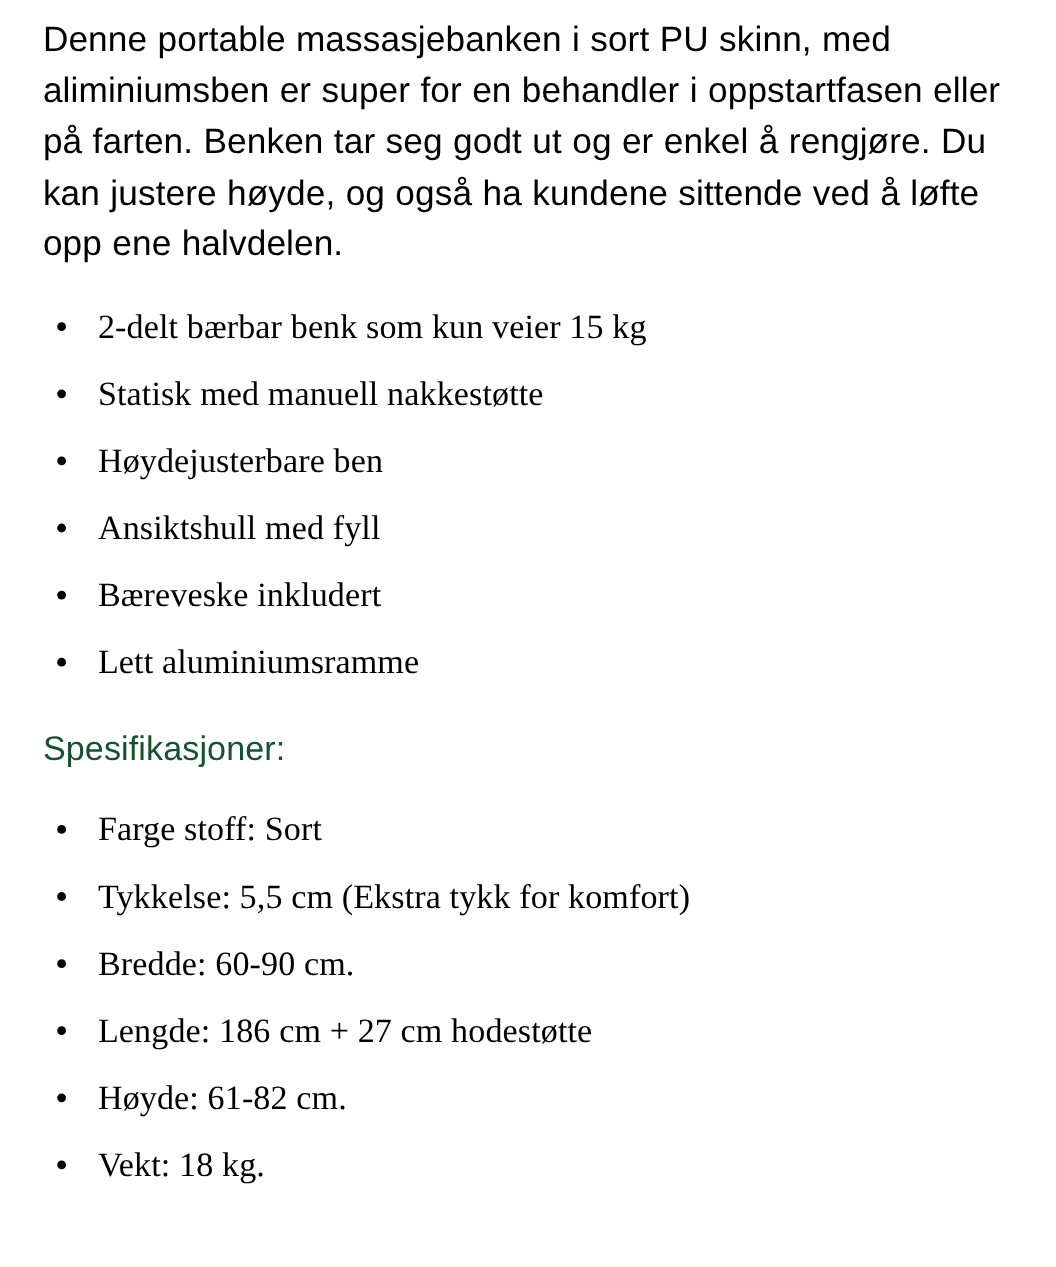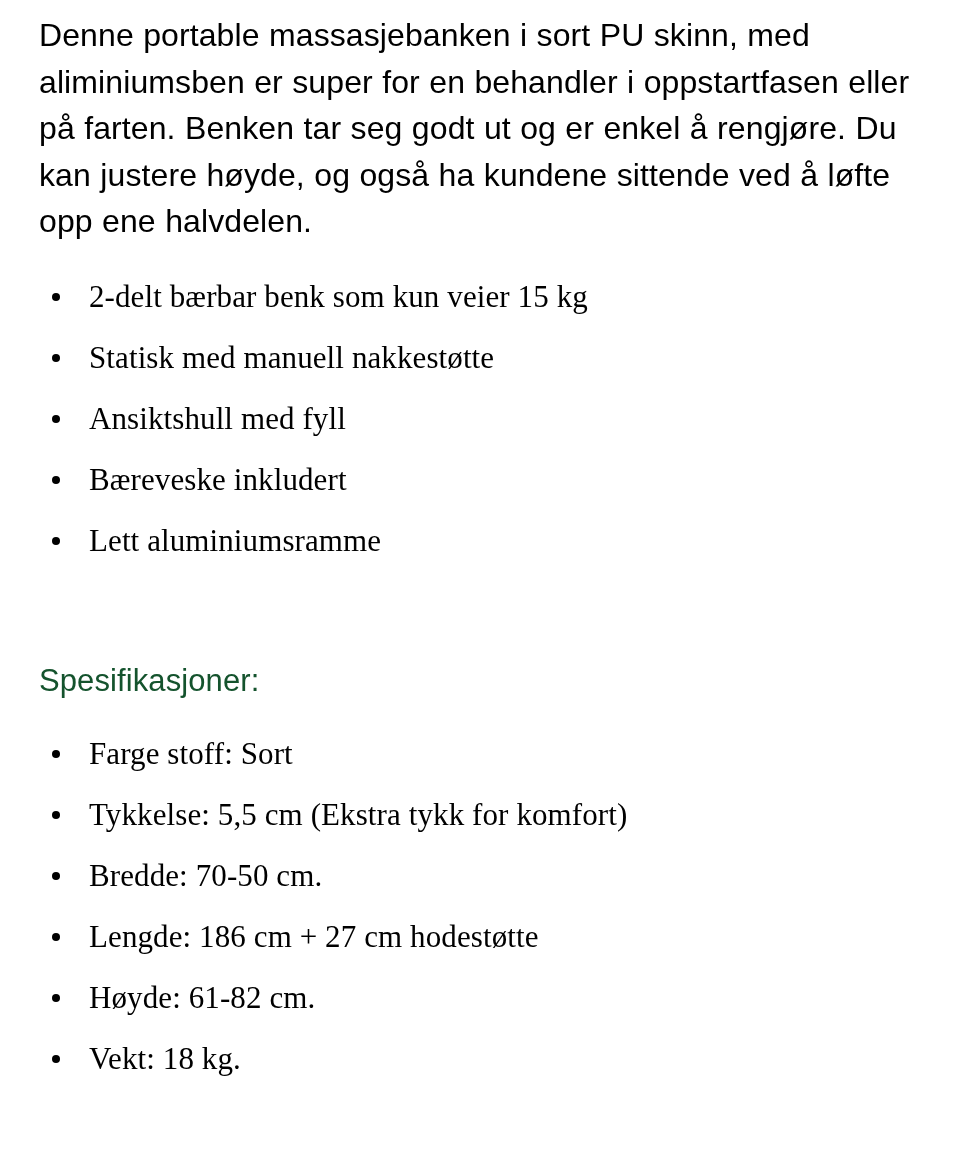--- a/index.html
+++ b/index.html
@@ -95,29 +95,30 @@
 </head>
 <body>
 
 <div class="page">
 
   <p class="intro">Denne portable massasjebanken i sort PU skinn, med aliminiumsben er super for en behandler i oppstartfasen eller på farten. Benken tar seg godt ut og er enkel å rengjøre. Du kan justere høyde, og også ha kundene sittende ved å løfte opp ene halvdelen.</p>
 
   <ul class="bullet-list features">
     <li>2-delt bærbar benk som kun veier 15 kg</li>
     <li>Statisk med manuell nakkestøtte</li>
+    <li>Høydejusterbare ben</li>
     <li>Ansiktshull med fyll</li>
     <li>Bæreveske inkludert</li>
     <li>Lett aluminiumsramme</li>
   </ul>
 
   <p class="section-heading">Spesifikasjoner:</p>
 
   <ul class="bullet-list specs">
     <li>Farge stoff: Sort</li>
     <li>Tykkelse: 5,5 cm (Ekstra tykk for komfort)</li>
-    <li>Bredde: 70-50 cm.</li>
+    <li>Bredde: 60-90 cm.</li>
     <li>Lengde: 186 cm + 27 cm hodestøtte</li>
     <li>Høyde: 61-82 cm.</li>
     <li>Vekt: 18 kg.</li>
   </ul>
 
 </div>
 
 </body></html>

